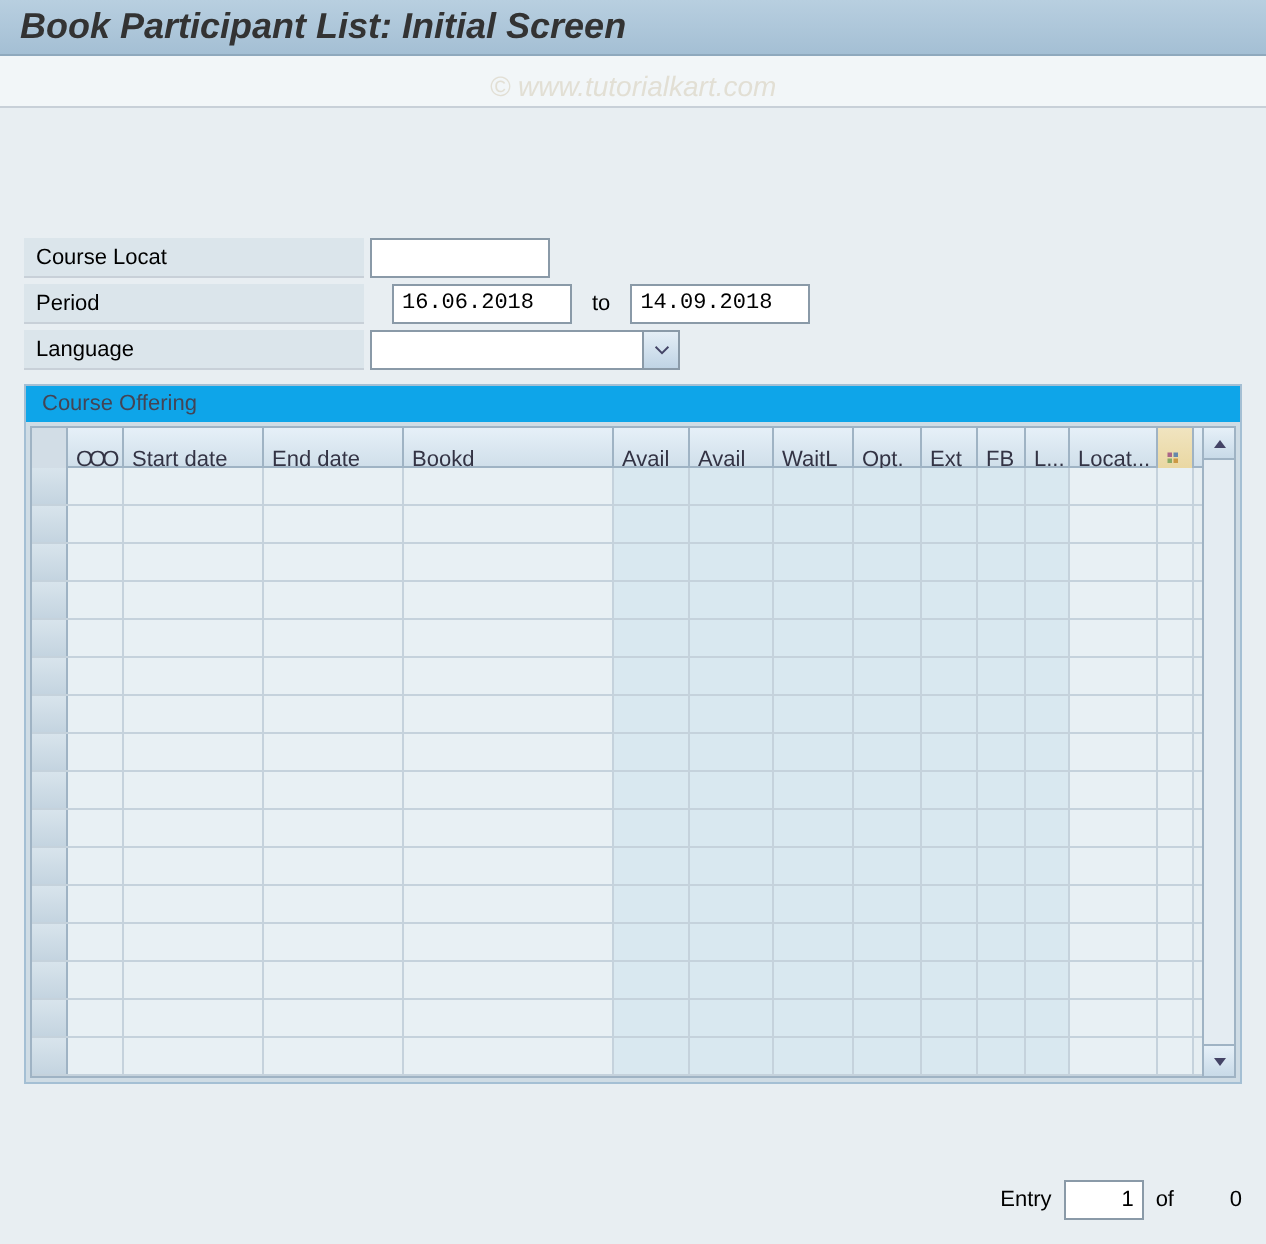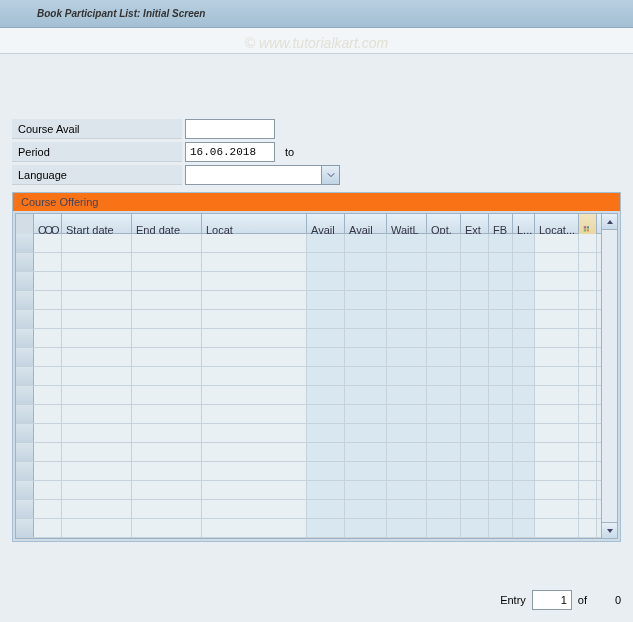--- a/index.html
+++ b/index.html
@@ -16,23 +16,22 @@
       background: linear-gradient(to bottom, #b8cfe0 0%, #a4bfd4 100%);
       border-bottom: 1px solid #8fa9bd;
       height: 28px;
       display: flex;
       align-items: center;
       padding: 0 10px;
     }
     .titlebar-text {
       font-weight: bold;
       font-style: italic;
-      font-size: 10px;
+      font-size: 18px;
       color: #333;
-      margin-left: 27px;
     }
     .watermark {
       position: absolute;
       top: 35px;
       left: 50%;
       transform: translateX(-50%);
       color: rgba(220, 215, 200, 0.75);
       font-size: 14px;
       font-style: italic;
       pointer-events: none;
@@ -65,21 +64,21 @@
     }
     .form-input {
       border: 1px solid #8a9aa8;
       height: 20px;
       padding: 2px 4px;
       font-family: 'Courier New', monospace;
       font-size: 11px;
       background: #fff;
     }
     .input-coursetype { width: 90px; margin-left: 3px; }
-    .input-period-from { width: 90px; margin-left: 3px; }
+    .input-period-from { width: 90px; margin-left: 14px; }
     .period-to-label { margin: 0 10px; }
     .input-period-to { width: 90px; }
     .lang-dropdown {
       margin-left: 3px;
       width: 155px;
       height: 20px;
       border: 1px solid #8a9aa8;
       background: #fff;
       position: relative;
       display: flex;
@@ -98,21 +97,21 @@
       justify-content: center;
     }
     .dropdown-arrow svg { width: 8px; height: 6px; }
     .table-groupbox {
       margin-top: 6px;
       border: 1px solid #a4bfd4;
       background: #dbe5eb;
     }
     .groupbox-title {
       padding: 3px 8px;
-      background: #f97316;
+      background: #0ea5e9;
       color: #445;
     }
     .table-wrapper {
       background: #cfdce5;
       position: relative;
       height: 330px;
       padding: 2px;
     }
     .table-scroll-area {
       display: flex;
@@ -255,27 +254,28 @@
 <div class="titlebar">
   <span class="titlebar-text">Book Participant List: Initial Screen</span>
 </div>
 <div class="toolbar-area"></div>
 
 <div class="watermark">© www.tutorialkart.com</div>
 
 <div class="content">
   <div style="height:54px;"></div>
   <div class="form-row">
-    <div class="form-label">Course Avail</div>
+    <div class="form-label">Course Locat</div>
     <input class="form-input input-coursetype" value="" style="">
   </div>
   <div class="form-row">
     <div class="form-label">Period</div>
     <input class="form-input input-period-from" value="16.06.2018" style="">
     <span class="period-to-label">to</span>
+    <input class="form-input input-period-to" value="14.09.2018" style="">
   </div>
   <div class="form-row">
     <div class="form-label">Language</div>
     <div class="lang-dropdown">
       <span></span>
       <div class="dropdown-arrow">
         <svg viewBox="0 0 10 6">
             <path d="M1 1 L5 5 L9 1" stroke="#446" fill="none" stroke-width="1.2"></path>
           </svg>
       </div>
@@ -287,21 +287,21 @@
     <div class="table-wrapper">
       <div class="table-scroll-area">
         <div class="table-main">
           <div class="table-header-row">
             <div class="th col-sel"></div>
             <div class="th col-status">
                 <span style="letter-spacing:-2px;">OOO</span>
               </div>
             <div class="th col-startdate">Start date</div>
             <div class="th col-enddate">End date</div>
-            <div class="th col-course">Locat</div>
+            <div class="th col-course">Bookd</div>
             <div class="th col-avail">Avail</div>
             <div class="th col-bookd">Avail</div>
             <div class="th col-waitl">WaitL</div>
             <div class="th col-opt">Opt.</div>
             <div class="th col-ext">Ext</div>
             <div class="th col-fb">FB</div>
             <div class="th col-l">L...</div>
             <div class="th col-locat">Locat...</div>
             <div class="th col-config">
               <span class="config-icon">

